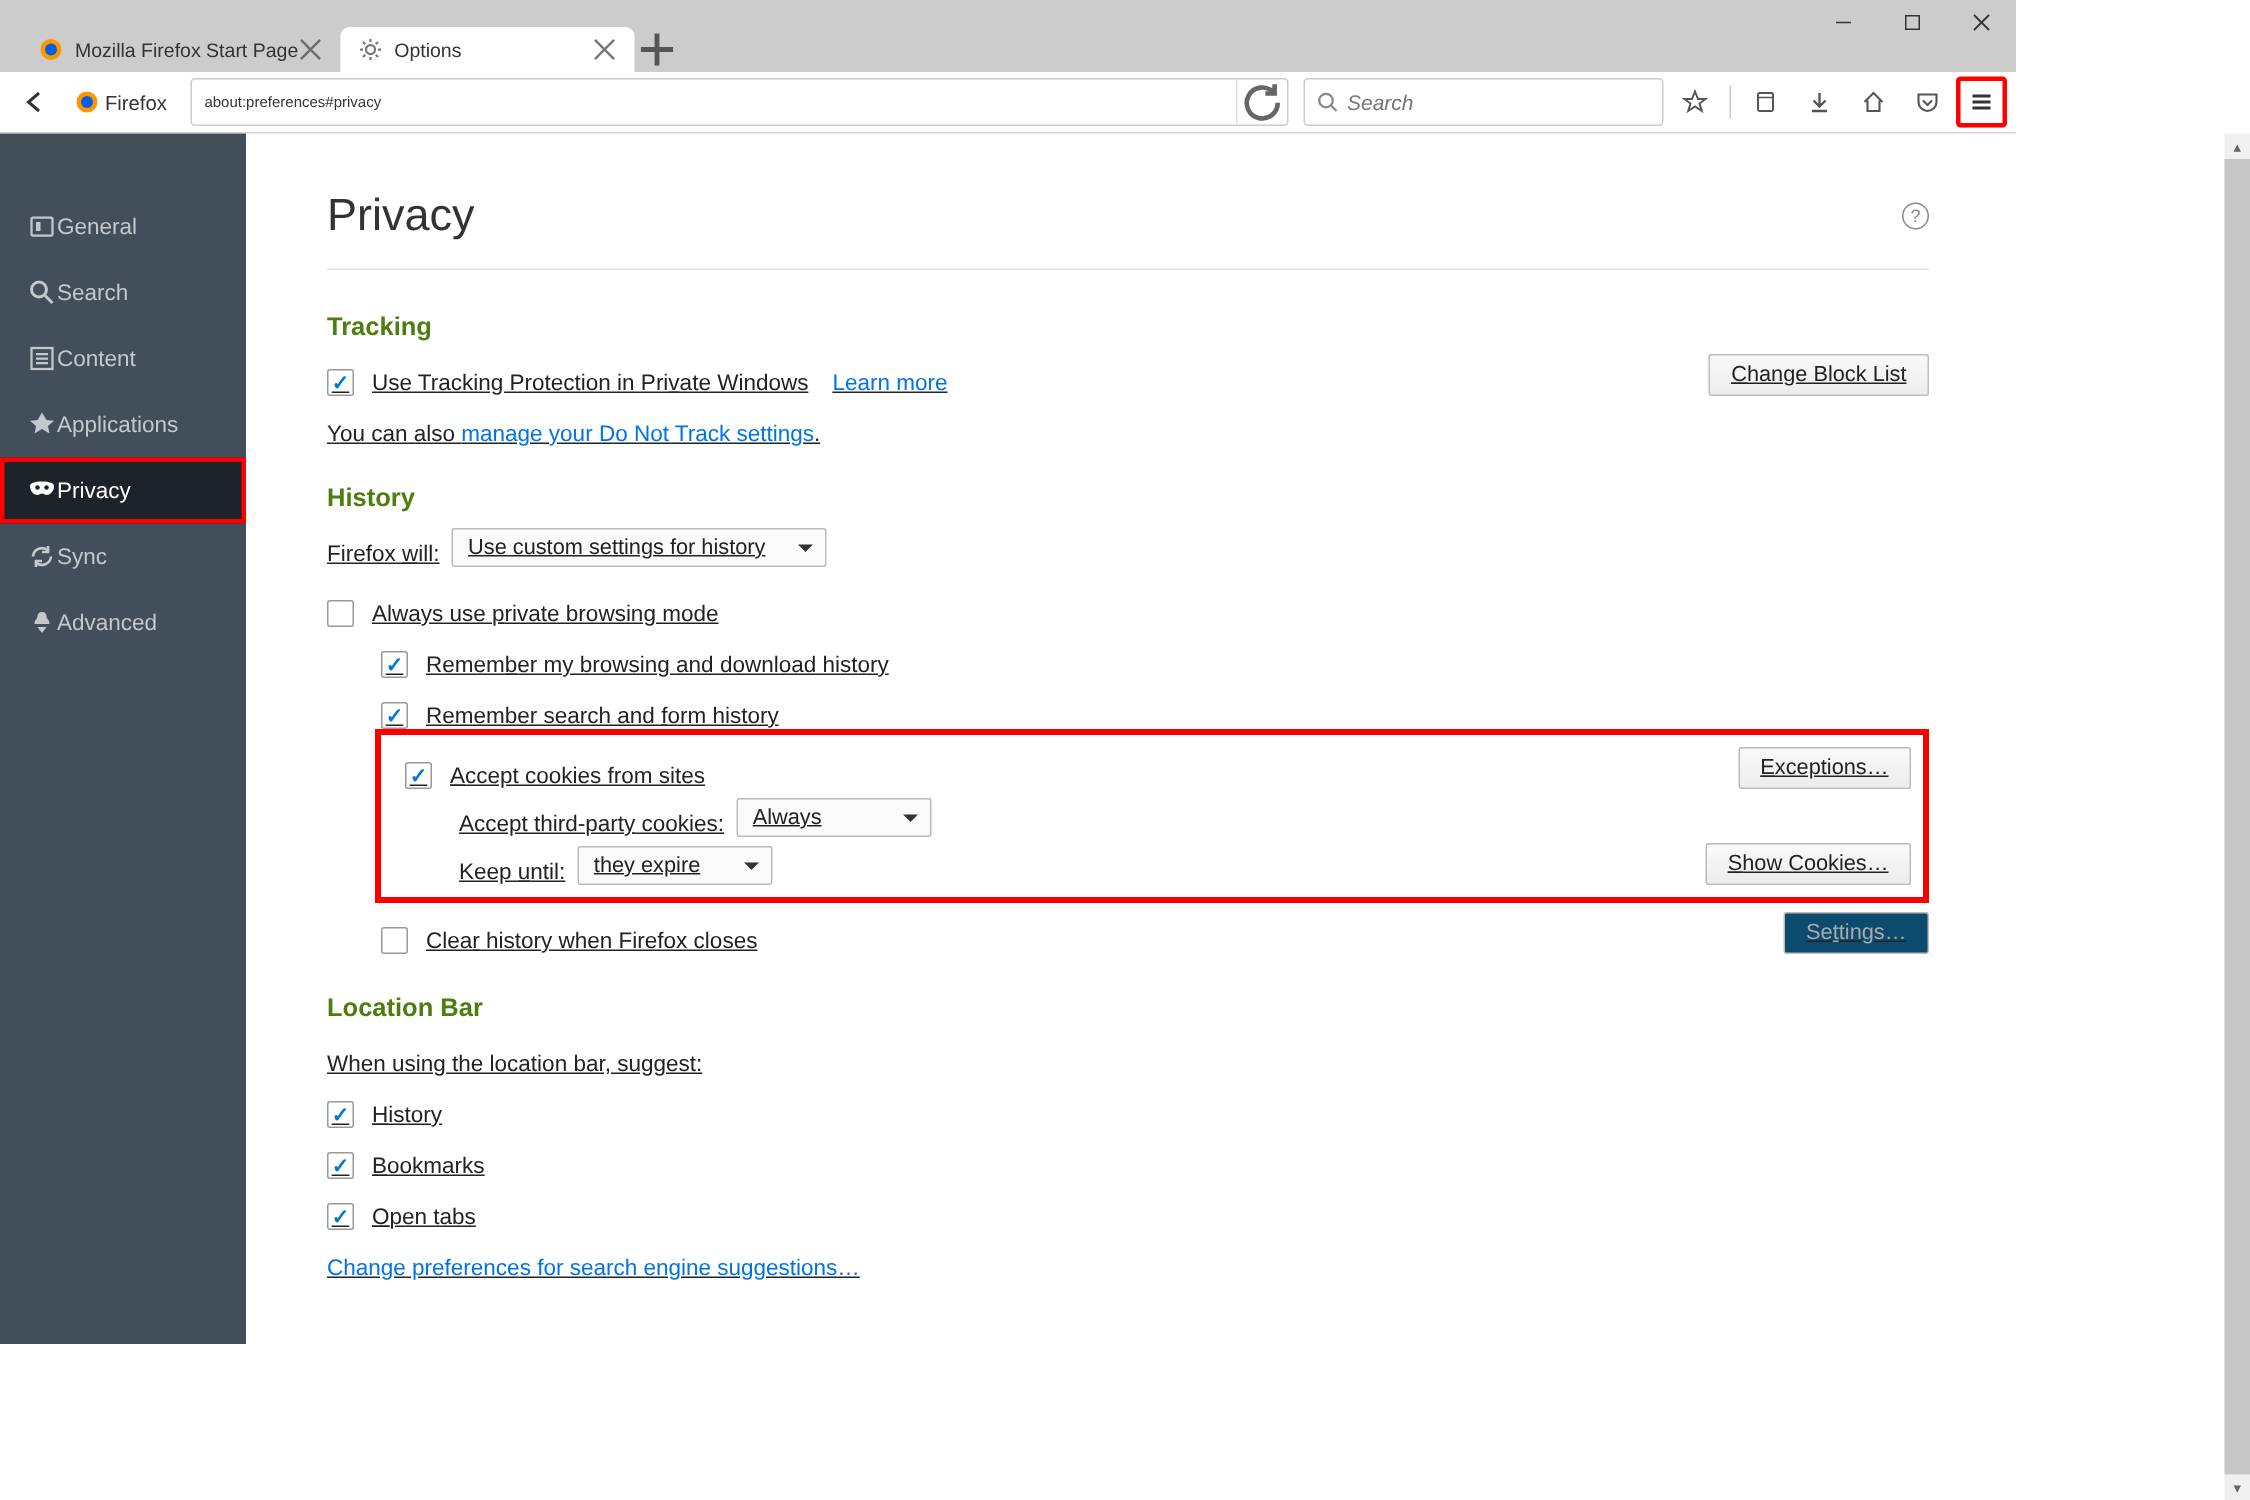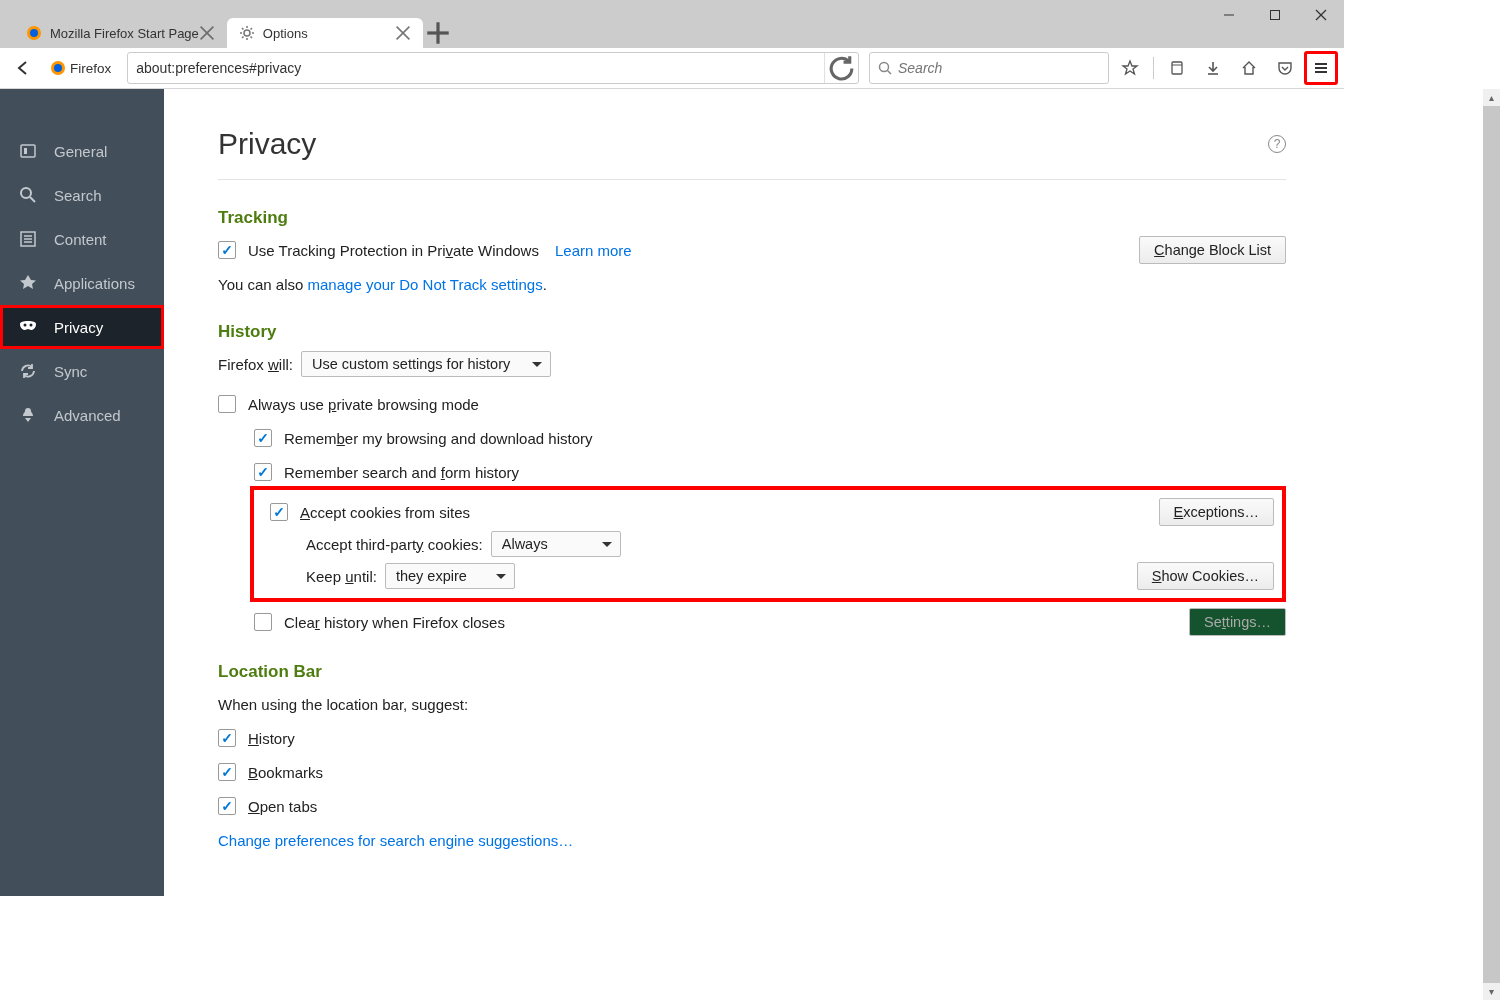--- a/index.html
+++ b/index.html
@@ -19,53 +19,53 @@
 .tab .close { margin-left: auto; width: 16px; height: 16px; display: flex; align-items: center; justify-content: center; opacity: .8; }
 .newtab { width: 30px; height: 30px; display: flex; align-items: center; justify-content: center; color: #555; }
 
 
 .navbar { height: 41px; background: #fff; border-bottom: 1px solid #d6d6d6; display: flex; align-items: center; padding: 0 6px; gap: 4px; }
 .iconbtn { width: 34px; height: 34px; display: flex; align-items: center; justify-content: center; color: #4a4a4a; border-radius: 3px; }
 .iconbtn svg { width: 18px; height: 18px; }
 .identity { display: flex; align-items: center; gap: 4px; font-size: 13.5px; color: #333; padding: 0 6px; }
 .identity .ff-logo { width:16px; height:16px; }
 .urlbar { flex: 1; height: 32px; border: 1px solid #ccc; border-radius: 3px; display: flex; align-items: center; background: #fff; margin: 0 6px; }
-.urlbar input { border: none; outline: none; flex: 1; font-size: 14px; padding: 0 8px; color: #333; }
+.urlbar input { border: none; outline: none; flex: 1; font-size: 10px; padding: 0 8px; color: #333; }
 .urlbar .reload { width: 34px; display:flex; align-items:center; justify-content:center; border-left: 1px solid #e0e0e0; height: 100%; color:#666;}
 .searchbar { width: 240px; height: 32px; border: 1px solid #ccc; border-radius: 3px; display: flex; align-items: center; padding: 0 8px; gap: 6px; color: #888; font-style: italic; font-size: 14px;}
 .searchbar input { border:none; outline:none; flex:1; font-size:14px; font-style: italic;}
 .tool-icons { display: flex; align-items: center; gap: 2px; }
 .tool-sep { width: 1px; height: 22px; background: #ccc; margin: 0 4px; }
 .menu-highlight { border: 3px solid #ff0000; }
 
 
 .content { display: flex; height: calc(100% - 89px); }
 
 
 .sidebar { width: 164px; background: #424e5a; color: #c3c8cd; padding-top: 40px; flex-shrink:0; }
-.side-item { display: flex; align-items: center; height: 44px; padding: 0 18px; gap: 16px; font-size: 15px; cursor: default; }
+.side-item { display: flex; align-items: center; height: 44px; padding: 0 18px; gap: 0; font-size: 15px; cursor: default; }
 .side-item.selected { background: #1c232a; color: #fff; border: 3px solid #ff0000; padding: 0 15px; height: 44px; }
 .side-item svg { width: 20px; height: 20px; flex-shrink:0; }
 
 
 .main { flex: 1; padding: 38px 58px 20px 54px; overflow-y: auto; position: relative; }
 .page-title { font-size: 30px; font-weight: 400; color: #333; padding-bottom: 18px; border-bottom: 1px solid #e3e3e3; margin-bottom: 28px; position: relative;}
 .help-icon { position: absolute; right: 0; top: 8px; width: 18px; height: 18px; border: 1.5px solid #888; color:#888; border-radius: 50%; display:flex;align-items:center;justify-content:center; font-size:12px;}
 
 .sec-title { font-weight: 600; font-size: 17px; color: #4d7c0f; margin-bottom: 8px; }
-.row { display: flex; align-items: center; margin: 6px 0; min-height: 28px; }
+.row { display: flex; align-items: flex-end; margin: 6px 0; min-height: 28px; text-decoration: underline; }
 .right-btn { margin-left: auto; }
 
 .chk { width: 18px; height: 18px; border: 1px solid #999; border-radius: 2px; background: #fff; display: inline-flex; align-items:center; justify-content:center; margin-right: 12px; flex-shrink:0;}
 .chk.checked::after { content: "✓"; color: #0078d7; font-size: 14px; font-weight: bold; line-height: 1;}
 
 .link { color: #0073e6; cursor: pointer; }
 
 .btn { border: 1px solid #bbb; background: linear-gradient(#fafafa,#ececec); padding: 5px 14px; font-size: 14.5px; border-radius: 2px; color:#222;}
-.btn.disabled { color: #aaa; background: #14532d; }
+.btn.disabled { color: #aaa; background: #0c4a6e; }
 
 .select { border: 1px solid #bbb; background: #fafafa; padding: 4px 26px 4px 10px; font-size: 14.5px; position: relative; display: inline-flex; align-items:center; border-radius: 2px; min-width: 130px;}
 .select::after { content: ""; position: absolute; right: 8px; top: 50%; margin-top:-2px; border: 5px solid transparent; border-top-color: #333; }
 
 u { text-decoration: underline; }
 
 .history-sub { margin-left: 36px; }
 
 .red-box-cookies { border: 4px solid #ff0000; margin-left: 32px; padding: 4px 8px 4px 4px; }
 .red-box-cookies .row { margin: 4px 0; padding-left: 12px; }

